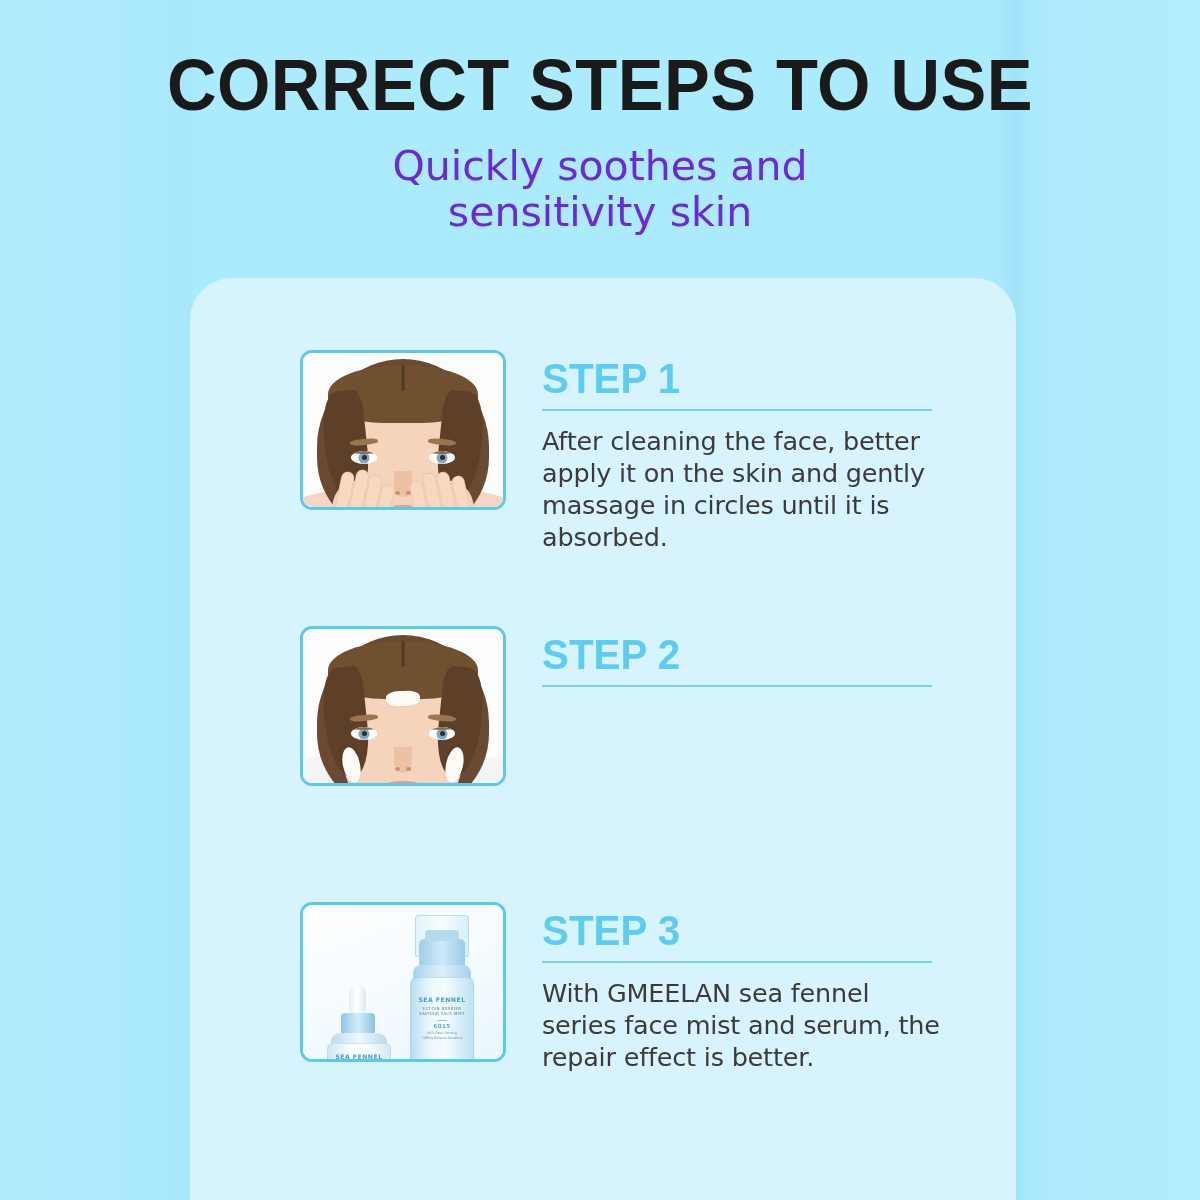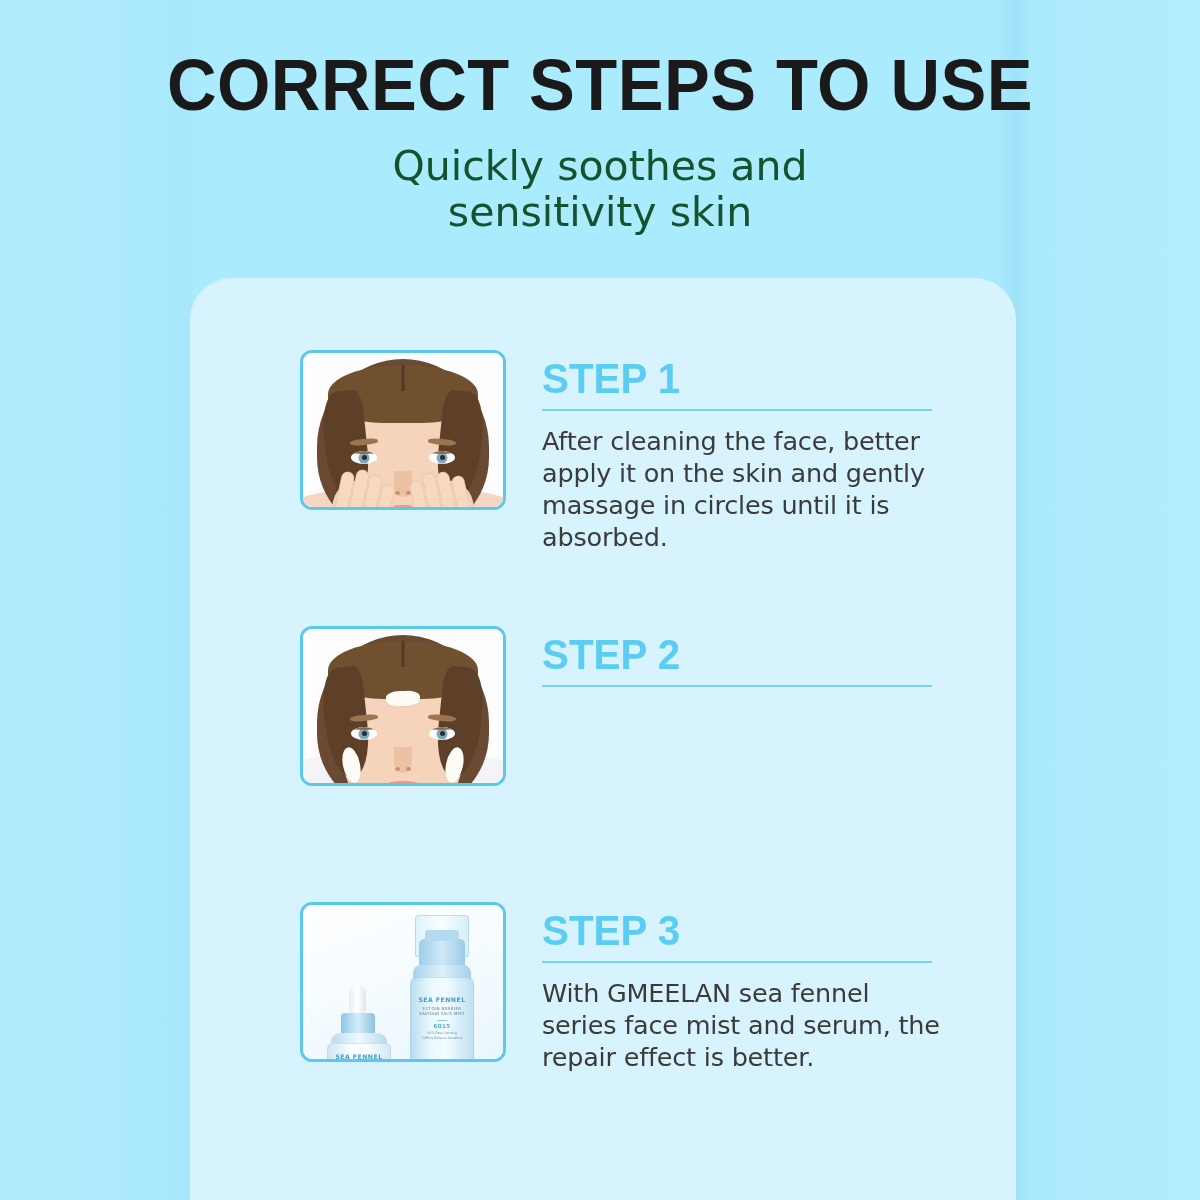--- a/index.html
+++ b/index.html
@@ -45,21 +45,21 @@
     line-height:1;
     color:#1A1A1A;
     transform:scaleX(0.94);
   }
   .subtitle {
     margin-top:22px;
     font-family:"DejaVu Sans", sans-serif;
     font-weight:400;
     font-size:41px;
     line-height:1.13;
-    color:#14532d;
+    color:#6d28d9;
   }
 
   
   .card {
     position:absolute;
     left:190px; top:278px;
     width:826px; height:930px;
     background:#D6F3FE;
     border-radius:42px 42px 0 0;
   }

